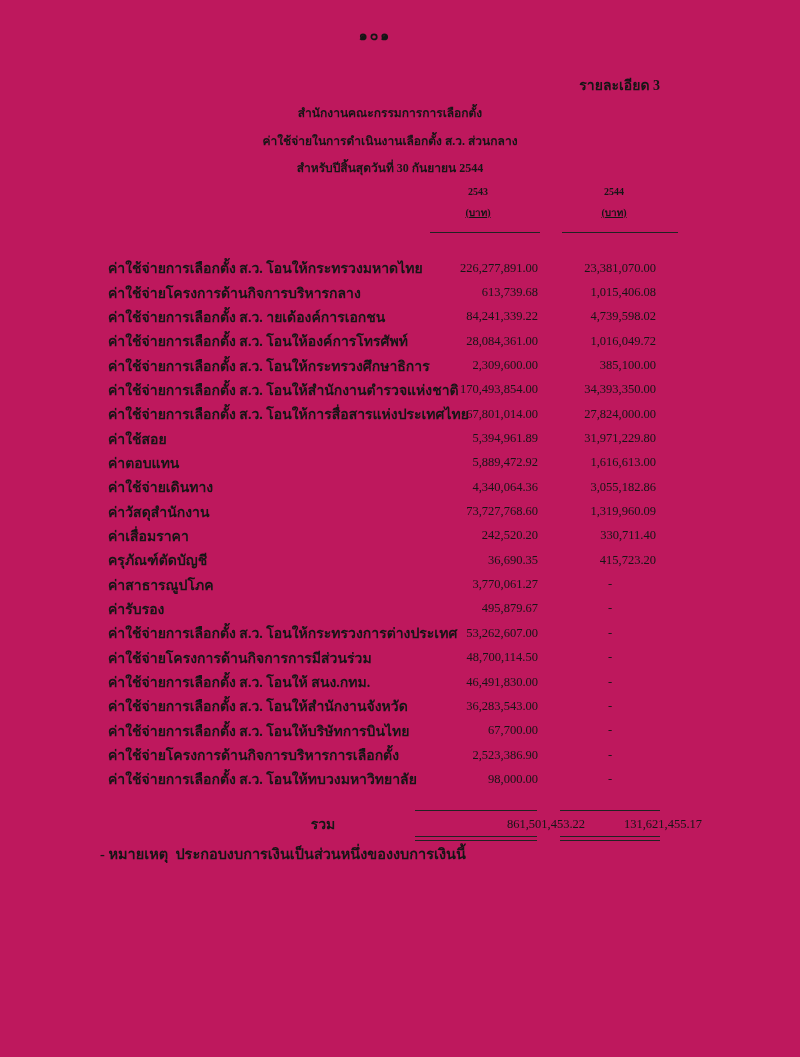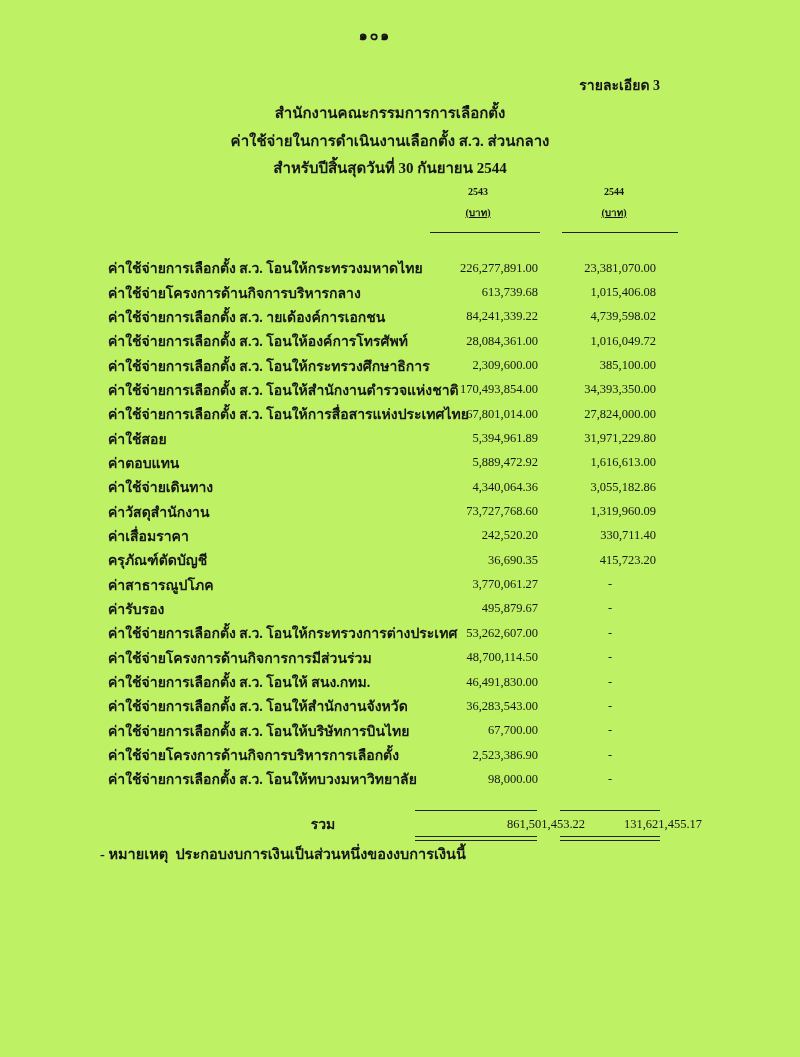--- a/index.html
+++ b/index.html
@@ -4,21 +4,21 @@
 <style>
   html, body {
     margin: 0;
     padding: 0;
     background: #efefed;
   }
   .page {
     position: relative;
     width: 800px;
     height: 1057px;
-    background: #bef264;
+    background: #be185d;
     font-family: "Liberation Serif", "DejaVu Serif", serif;
     color: #151515;
     overflow: hidden;
   }
   .page-number {
     position: absolute;
     top: 24px;
     left: 340px;
     width: 70px;
     text-align: center;
@@ -35,21 +35,21 @@
     font-size: 14px;
     font-weight: bold;
   }
   .title-block {
     position: absolute;
     top: 100px;
     left: 90px;
     width: 600px;
     text-align: center;
     font-weight: bold;
-    font-size: 15px;
+    font-size: 12px;
     line-height: 27.5px;
   }
   .col-head {
     position: absolute;
     text-align: center;
     font-weight: bold;
     font-size: 10px;
   }
   .col-head .year { display: block; }
   .col-head .unit {

